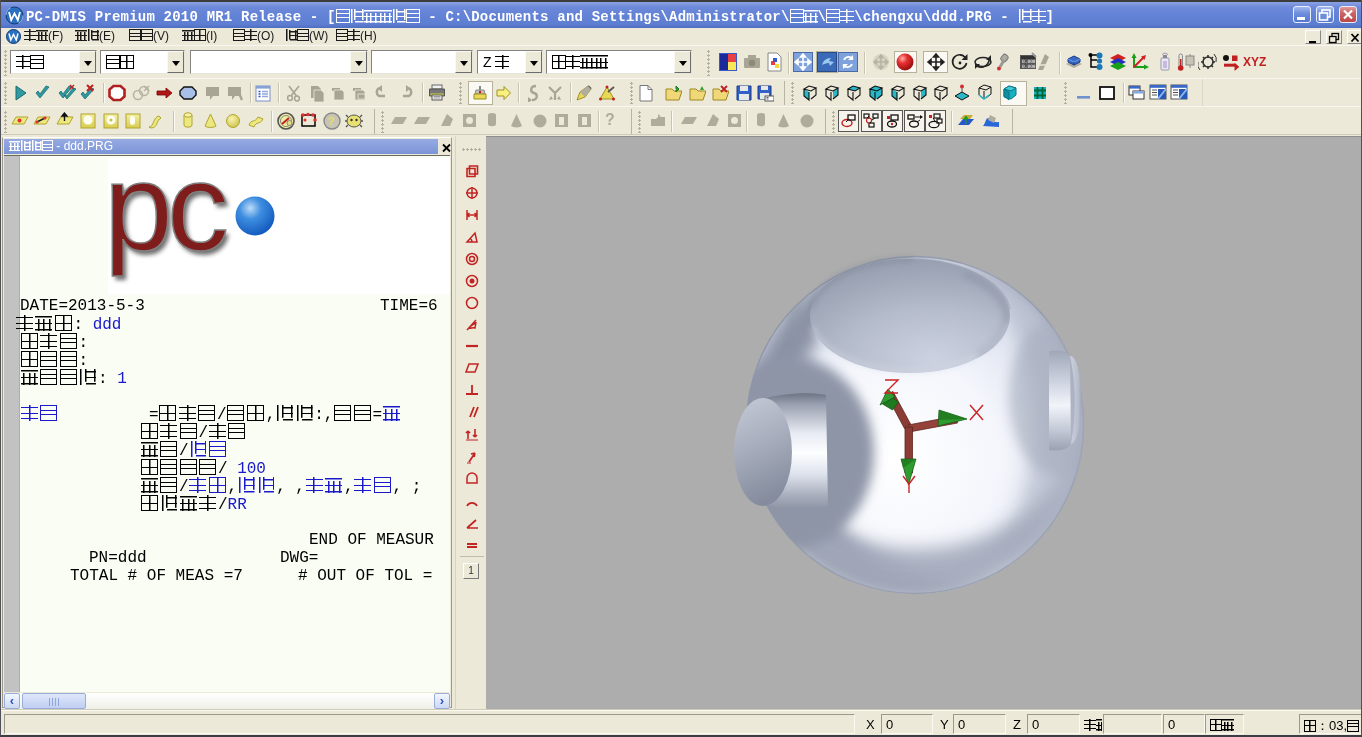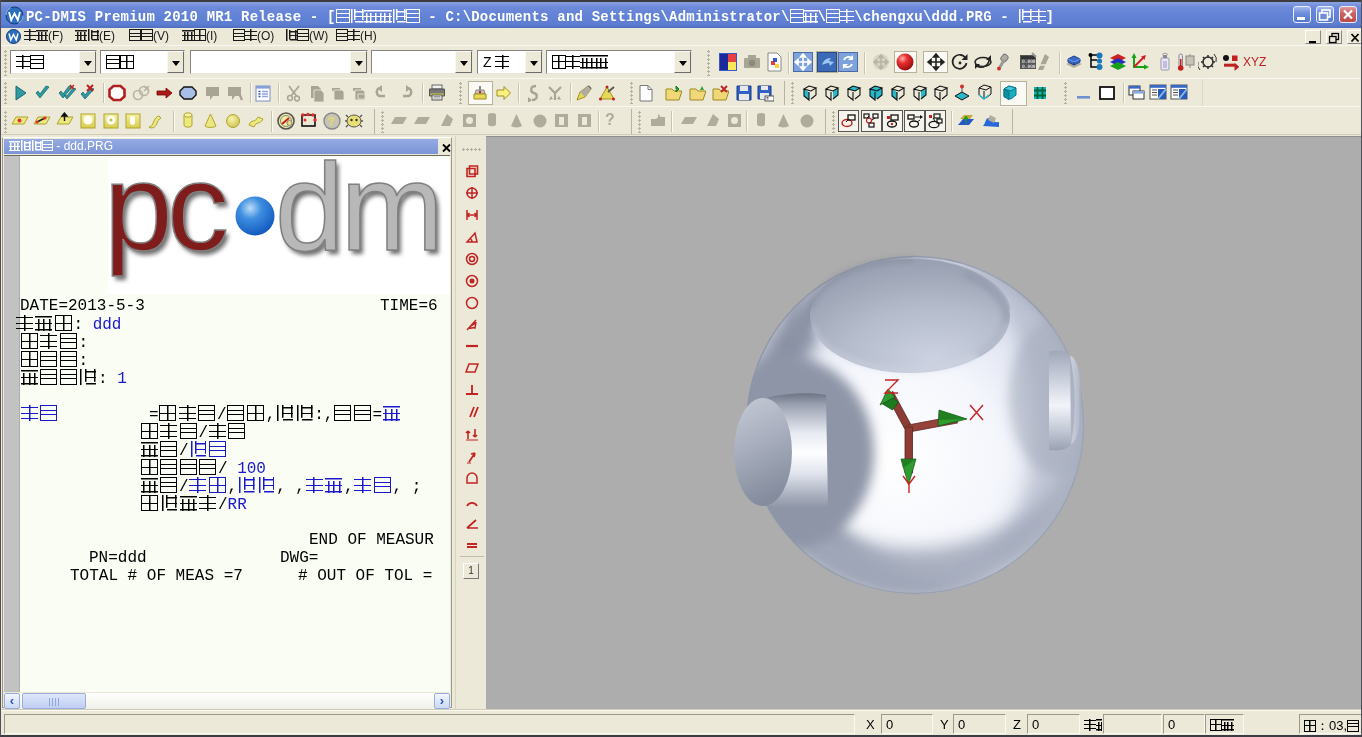--- a/index.html
+++ b/index.html
@@ -246,21 +246,21 @@
           <path d="M16 2a8 8 0 0 1 2 8" stroke="#333" fill="none"></path>
           <path d="M2 18a8 8 0 0 1-2-8" stroke="#333" fill="none"></path>
         </svg></div>
       <div class="ic" style="left:1221px;top:6px;width:20px;height:20px"><svg width="20" height="20" viewBox="0 0 20 20">
           <circle cx="5" cy="6" r="3" fill="#111"></circle>
           <rect x="11" y="3.5" width="5.5" height="5.5" fill="#c02020"></rect>
           <path d="M3 14h11l-3-2.5v2h-8zM14 14v-2.5l4 3.5-4 3.5V16z" fill="#c02020"></path>
           <path d="M3 13.2h11" stroke="#c02020" stroke-width="3"></path>
           <path d="M18 14.7l-4.5 4V10.7z" fill="#c02020"></path>
         </svg></div>
-      <div class="ic" style="left:1243px;top:9px;font-size:12px;font-weight:normal;color:#c02020;font-family:'Liberation Sans'">XYZ</div>
+      <div class="ic" style="left:1243px;top:9px;font-size:12px;font-weight:bold;color:#c02020;font-family:'Liberation Sans'">XYZ</div>
     </div>
     <div id="row2" class="trow abs">
       <div class="grip" style="left:4px;top:3px;height:22px"></div>
       <div class="ic" style="left:12px;top:5px;width:18px;height:18px"><svg width="18" height="18" viewBox="0 0 18 18">
           <path d="M4 2l10 7-10 7z" fill="#2e9aa2" stroke="#1a6a72"></path>
         </svg></div>
       <div class="ic" style="left:34px;top:5px;width:18px;height:18px"><svg width="18" height="18" viewBox="0 0 18 18">
           <path d="M2 9l4 5L15 3l-3-1-6 8-2-3z" fill="#2e9aa2" stroke="#1a6a72" stroke-width="0.8"></path>
         </svg></div>
       <div class="ic" style="left:58px;top:5px;width:18px;height:18px"><svg width="18" height="18" viewBox="0 0 18 18">
@@ -682,21 +682,20 @@
       <div class="vline" style="left:1012px;top:2px;height:25px"></div>
     </div>
     <div id="editwin" class="abs">
       <div id="etitle"><i class="cj e"></i><i class="cj d"></i><i class="cj d"></i><i class="cj a"></i> - ddd.PRG</div>
       <div id="eclose"><svg width="13" height="12" viewBox="0 0 13 12">
           <path d="M3 2.5l7 7M10 2.5l-7 7" stroke="#000" stroke-width="1.8"></path>
         </svg></div>
       <div id="econtent">
         <div id="elogo">
 <div style="position:absolute;left:-4px;top:-22px;font-size:124px;line-height:142px;letter-spacing:-6px;color:#7f1d1d;-webkit-text-stroke:1.5px #808080;font-family:'Liberation Sans';text-shadow:3px 4px 4px #6f6f6f">pc</div>
-<div style="position:absolute;left:167px;top:-22px;font-size:124px;line-height:142px;letter-spacing:-3.5px;color:#b8b8b8;-webkit-text-stroke:1.5px #808080;font-family:'Liberation Sans';text-shadow:3px 4px 4px #6f6f6f">dm</div>
 <svg width="44" height="44" style="position:absolute;left:125px;top:36px">
             <defs>
               <radialGradient id="bb1" cx="0.38" cy="0.3" r="0.8">
                 <stop offset="0" stop-color="#bcdcf8"></stop>
                 <stop offset="0.35" stop-color="#3e8ee0"></stop>
                 <stop offset="1" stop-color="#0a50b8"></stop>
               </radialGradient>
             </defs>
             <circle cx="22" cy="22" r="19.5" fill="url(#bb1)"></circle>
           </svg>

